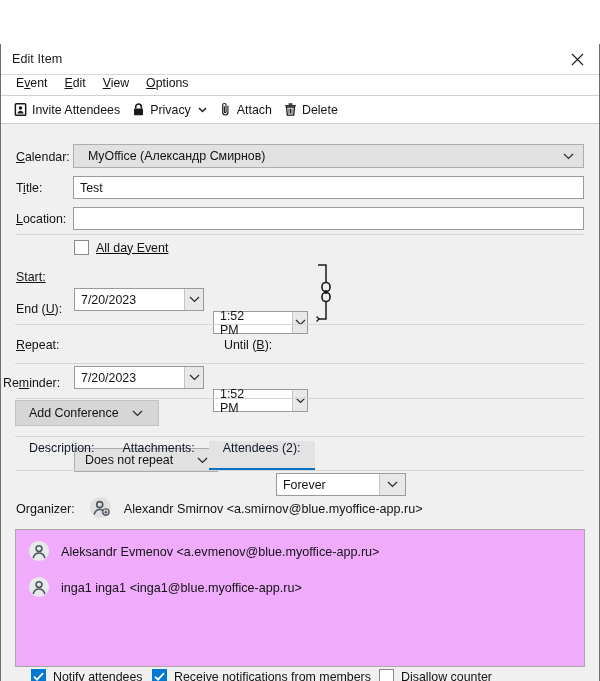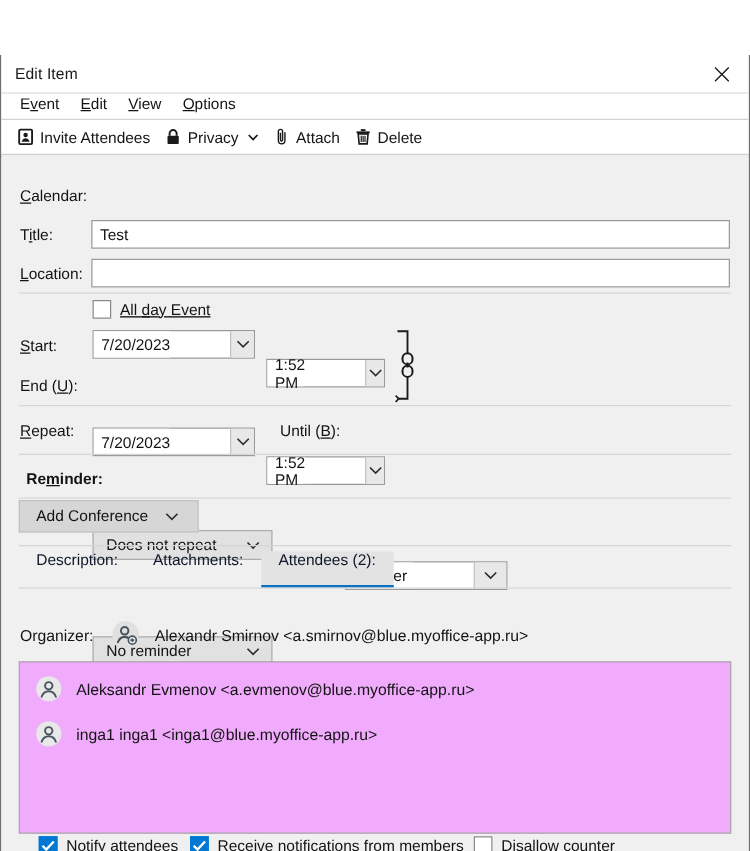--- a/index.html
+++ b/index.html
@@ -312,20 +312,28 @@
       </span>
       <span>Delete</span>
     </div>
   </div>
 
   <div class="form" style="position:absolute; left:0; top:82px; width:598px; height:597px;">
 
     <div class="lbl row" style="left:15px; top:24px;">
       <span class="u">C</span>alendar:
     </div>
+    <div class="combo-flat row" style="left:72px; top:18px; width:511px;">
+      <span class="val">MyOffice (Александр Смирнов)</span>
+      <span class="chev">
+        <svg width="11" height="7" viewBox="0 0 11 7">
+            <polyline points="1,1 5.5,5.4 10,1" fill="none" stroke="#2b2b2b" stroke-width="1.3"></polyline>
+          </svg>
+      </span>
+    </div>
 
     <div class="lbl row" style="left:15px; top:55px;">
       T<span class="u">i</span>tle:
     </div>
     <div class="textfield row" style="left:72px; top:50px; width:511px;">
       <span>Test</span>
     </div>
 
     <div class="lbl row" style="left:15px; top:86px;">
       <span class="u">L</span>ocation:
@@ -334,21 +342,21 @@
       <span></span>
     </div>
 
     <div class="sep" style="left:14px; top:108px; width:570px;"></div>
 
     <div class="cbrow row" style="left:73px; top:114px;text-decoration:underline;">
       <span class="cb"></span>
       <span class="t">All <span class="u">d</span>ay Event</span>
     </div>
 
-    <div class="lbl row" style="left:15px; top:144px;">
+    <div class="lbl row" style="left:15px; top:144px;text-decoration:underline;">
       <span class="u">S</span>tart:
     </div>
     <div class="combo-split row" style="left:73px; top:138px; width:130px;">
       <span class="val">7/20/2023</span>
       <span class="btn">
         <svg width="11" height="7" viewBox="0 0 11 7">
             <polyline points="1,1 5.5,5.4 10,1" fill="none" stroke="#2b2b2b" stroke-width="1.3"></polyline>
           </svg>
       </span>
     </div>
@@ -414,21 +422,21 @@
       <span class="val">Forever</span>
       <span class="btn">
         <svg width="11" height="7" viewBox="0 0 11 7">
             <polyline points="1,1 5.5,5.4 10,1" fill="none" stroke="#2b2b2b" stroke-width="1.3"></polyline>
           </svg>
       </span>
     </div>
 
     <div class="sep" style="left:14px; top:237px; width:570px;"></div>
 
-    <div class="lbl row" style="left:20px; top:250px;font-weight:bold;">
+    <div class="lbl row" style="left:2px; top:250px;">
       Re<span class="u">m</span>inder:
     </div>
     <div class="combo-flat row" style="left:73px; top:244px; width:144px;">
       <span class="val" style="padding-left:10px;">No reminder</span>
       <span class="chev">
         <svg width="11" height="7" viewBox="0 0 11 7">
             <polyline points="1,1 5.5,5.4 10,1" fill="none" stroke="#2b2b2b" stroke-width="1.3"></polyline>
           </svg>
       </span>
     </div>

